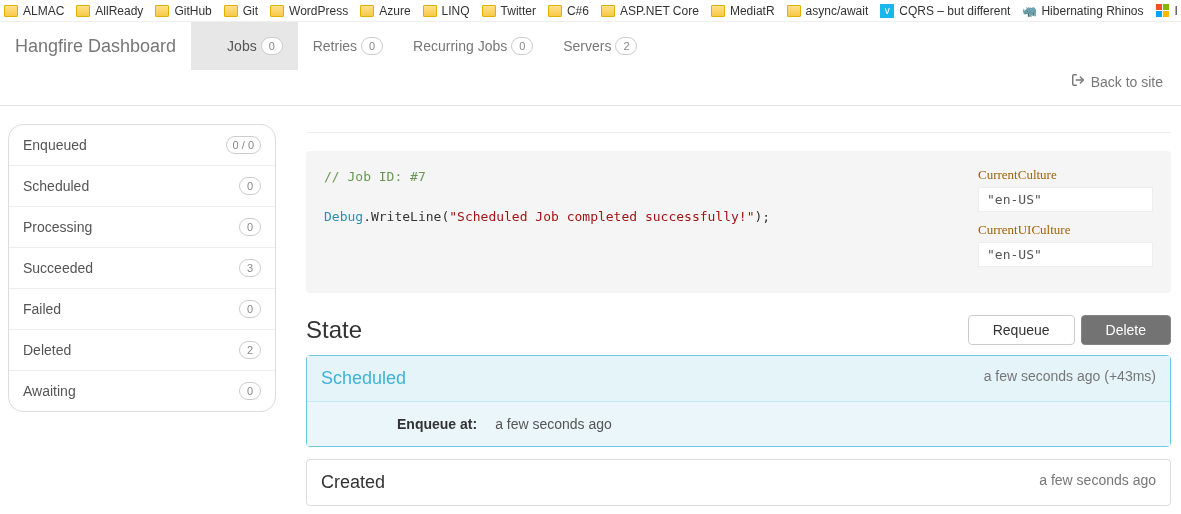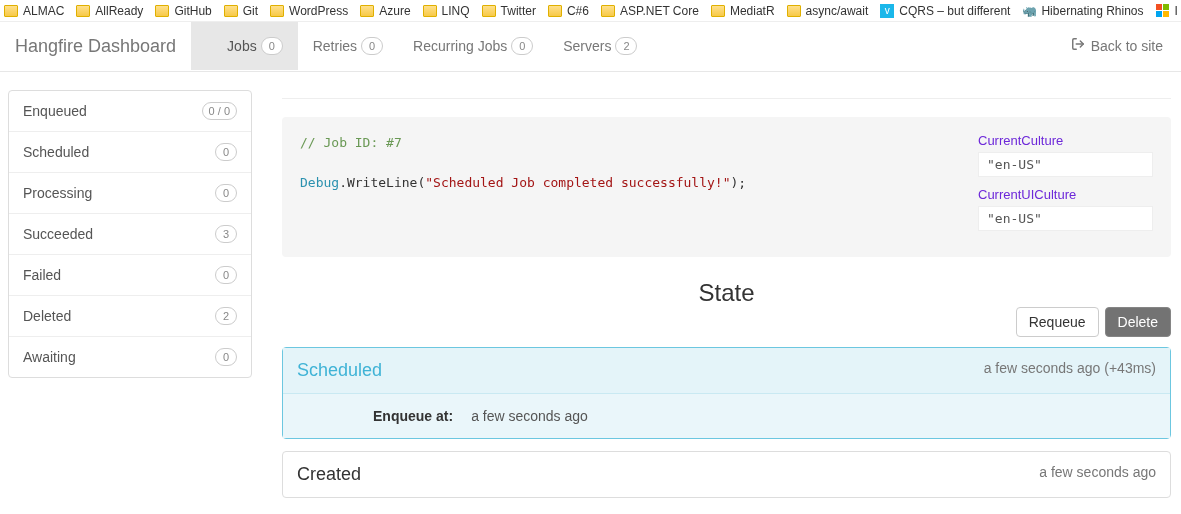--- a/index.html
+++ b/index.html
@@ -18,45 +18,45 @@
   .favicon.ms i:nth-child(2){background:#7fba00;}
   .favicon.ms i:nth-child(3){background:#00a4ef;}
   .favicon.ms i:nth-child(4){background:#ffb900;}
 
   .navbar { display:flex; align-items:flex-start; background:#fff; border-bottom:1px solid #e7e7e7;}
   .navbar .brand { padding: 14px 15px; font-size: 18px; color:#777; }
   .navbar .tabs { display:flex; }
   .navbar .tab { padding: 15px 15px; color:#777; cursor:pointer; display:flex; align-items:center; gap:4px;}
   .navbar .tab.active { background:#e7e7e7; color:#555;padding-left:36px;}
   .navbar .tab .pill, .sidebar-item .pill { display:inline-flex; align-items:center; justify-content:center; min-width:22px; height:18px; padding:0 6px; border:1px solid #ccc; border-radius:10px; font-size:11px; color:#888; background:#fff;}
-  .navbar .right { margin-left:auto; padding: 15px 18px; color:#777; cursor:pointer; display:flex; align-items:center; gap:6px;}
+  .navbar .right { margin-left:auto; padding: 15px 18px; color:#777; cursor:pointer; display:flex; align-items:center; gap:6px;margin-top:36px;}
 
   .layout { display:flex; padding: 18px 10px 0 8px; gap: 30px; }
-  .sidebar { width: 244px; border:1px solid #ddd; border-radius:4px; overflow:hidden; align-self:flex-start;}
+  .sidebar { width: 268px; border:1px solid #ddd; border-radius:15px; overflow:hidden; align-self:flex-start;}
   .sidebar-item { display:flex; align-items:center; justify-content:space-between; padding: 11px 14px; border-bottom:1px solid #eee; cursor:pointer; color:#555;}
   .sidebar-item:last-child{border-bottom:none;}
 
   .main { flex:1; }
   h1.title { font-size: 34px; font-weight:400; color:#333; margin-bottom:6px;}
   .hr { border:0; border-top:1px solid #eee; margin: 8px 0 18px;}
   
   .codeblock { background:#f5f5f5; border-radius:4px; padding: 16px 18px; display:flex; gap:20px;}
   .code { font-family: Consolas, Menlo, monospace; font-size:13px; line-height:1.55; color:#333; flex:1;}
   .code .comment { color:#6a9955;}
   .code .kw { color:#2478c1;}
   .code .cls { color:#2b91af;}
   .code .str { color:#a31515;}
   .meta { width:175px; font-size:13px;}
-  .meta .mlabel{ color:#6d28d9; margin-bottom:4px;}
+  .meta .mlabel{ color:#a16207; margin-bottom:4px;font-family:Liberation Serif, serif;}
   .meta .mval { background:#fff; border:1px solid #eee; padding:4px 8px; font-family: Consolas, monospace; margin-bottom:10px; color:#555;}
   
-  .state-header{ display:flex; align-items:center; margin-top:22px; margin-bottom:10px;flex-direction:column;}
+  .state-header{ display:flex; align-items:center; margin-top:22px; margin-bottom:10px;}
   .state-header h2{ font-size:24px; font-weight:400;}
   .state-header .btns{ margin-left:auto; display:flex; gap:6px;}
-  .btn{ padding:6px 12px; font-size:14px; border:1px solid #ccc; background:#fff; border-radius:4px; color:#333; cursor:pointer;}
+  .btn{ padding:6px 24px; font-size:14px; border:1px solid #ccc; background:#fff; border-radius:4px; color:#333; cursor:pointer;}
   .btn.dark{ background:#737373; border-color:#858585; color:#fff;}
 
   .panel{ border:1px solid #ddd; border-radius:4px; margin-bottom:12px;}
   .panel.scheduled{ border-color:#6cc7e0;}
   .panel-head{ display:flex; padding:12px 14px; align-items:flex-start;}
   .panel.scheduled .panel-head{ background:#e4f4f9; border-bottom:1px solid #c9e9f2;}
   .panel-title{ font-size:18px; }
   .panel.scheduled .panel-title{ color:#3fb3d6;}
   .panel-time{ margin-left:auto; color:#777; font-size:14px;}
   .panel-body{ background:#eaf6fa; padding: 14px 18px 14px 90px; display:flex; gap:18px; }

